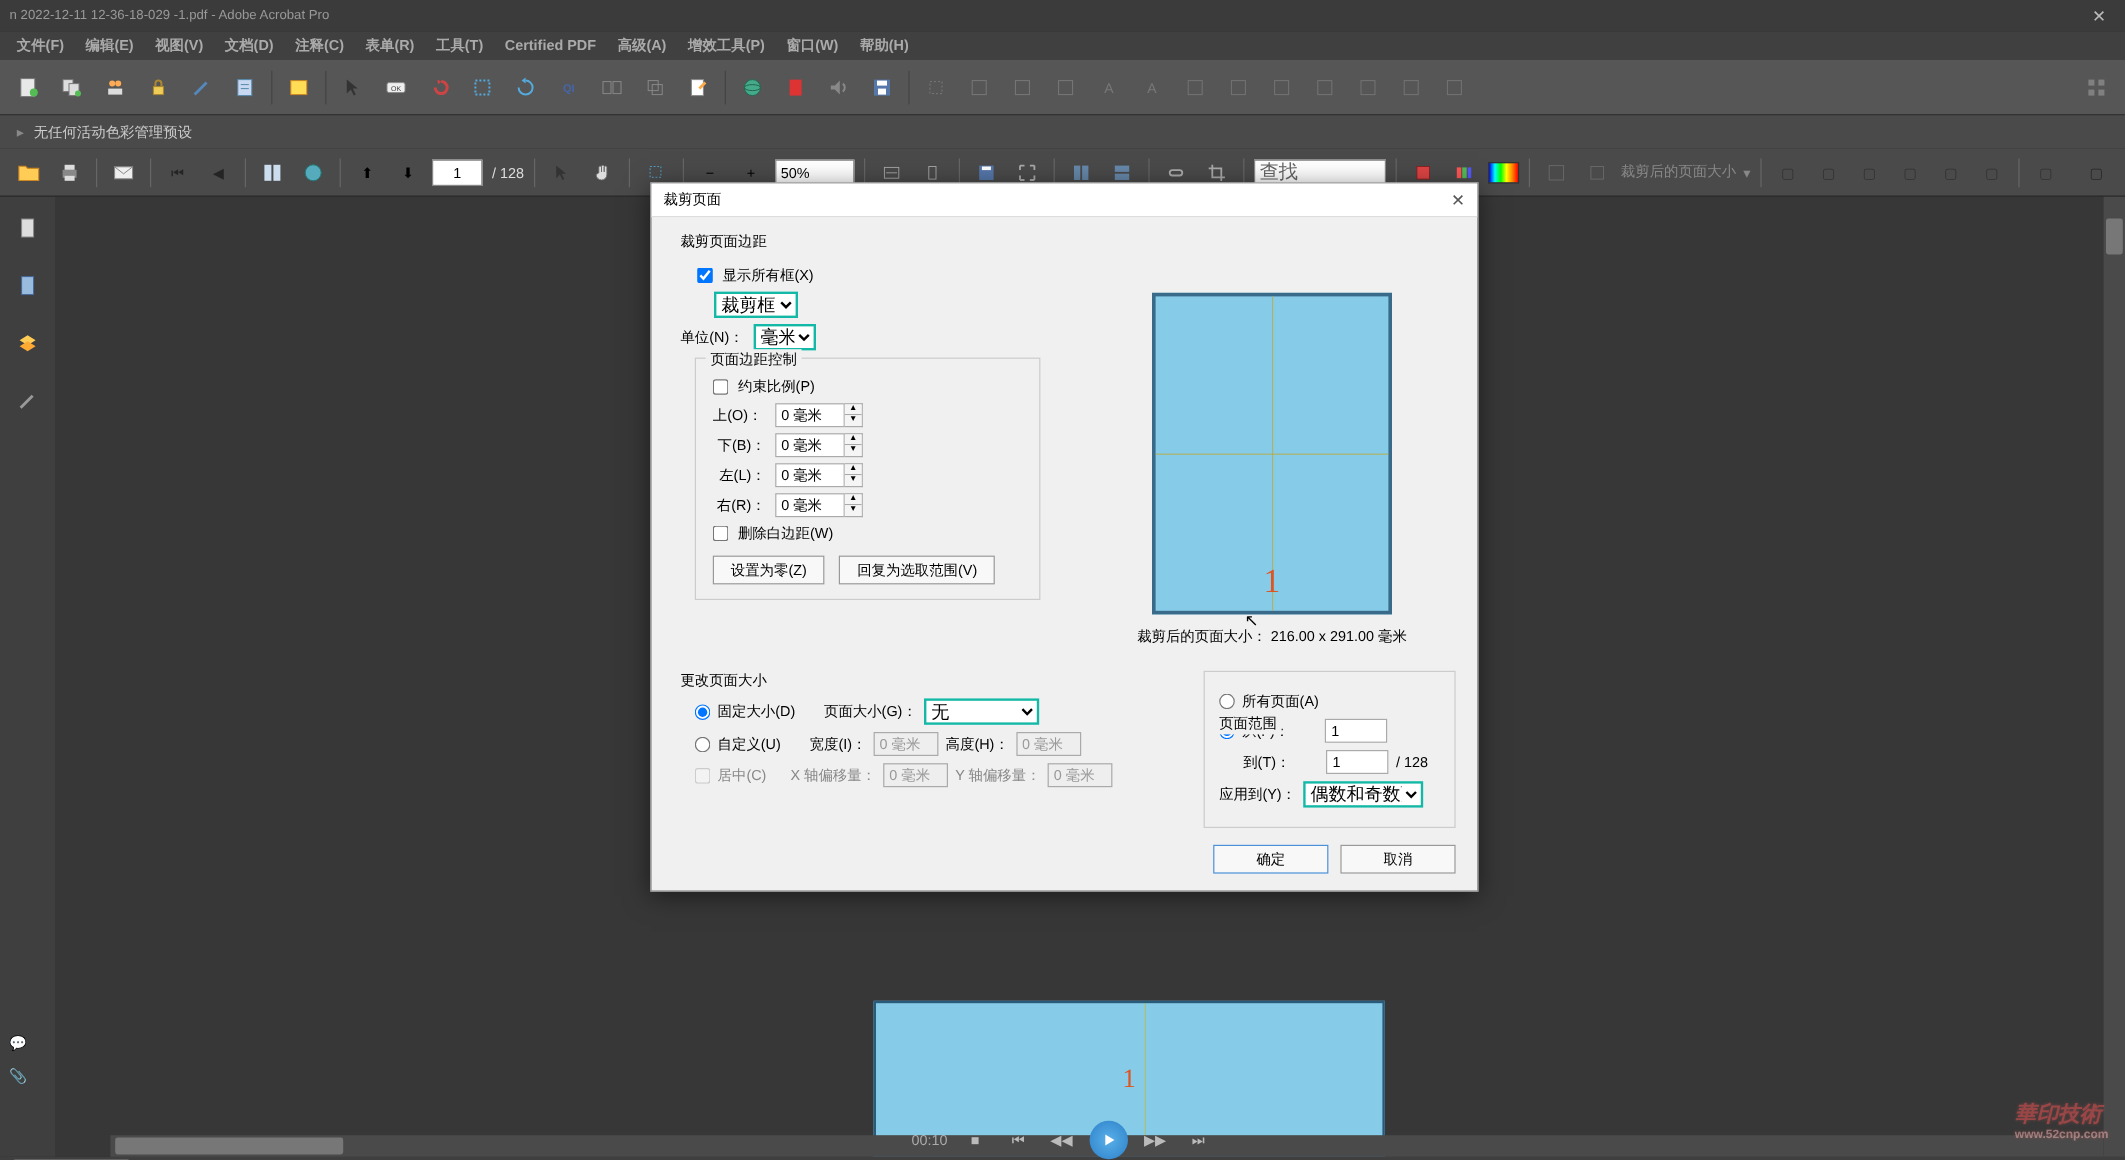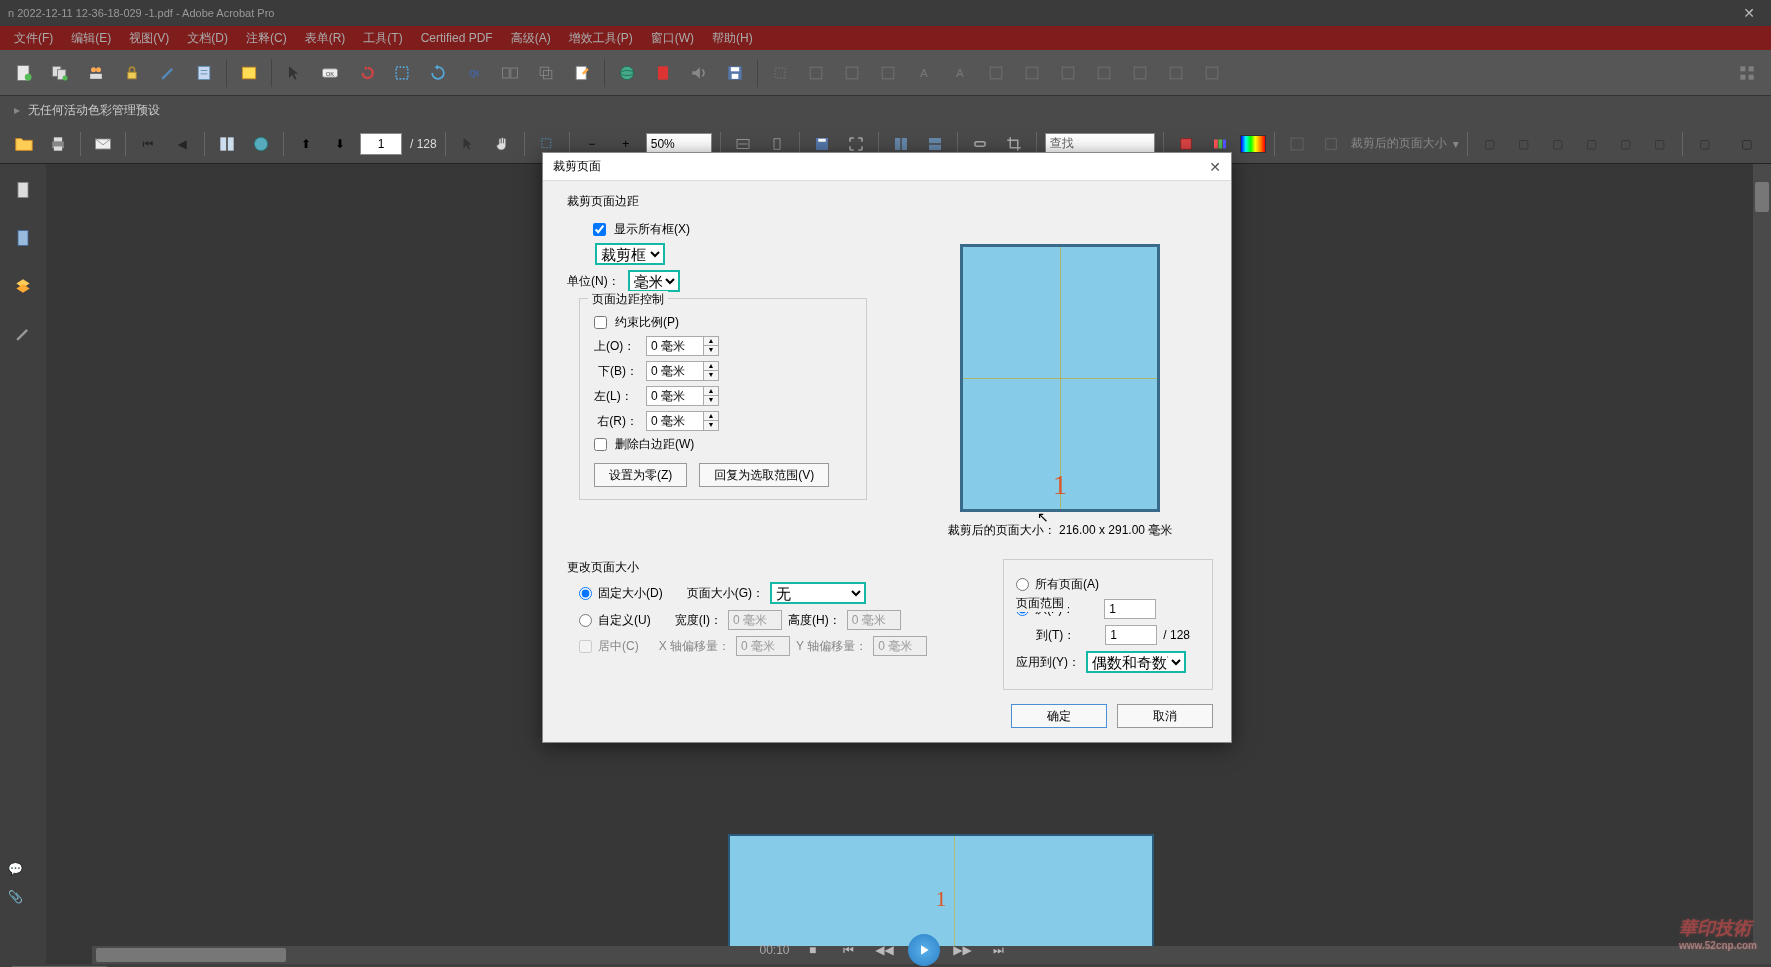--- a/index.html
+++ b/index.html
@@ -2,37 +2,37 @@
 <html><head>
 <meta charset="utf-8">
 <style>
 * { margin: 0; padding: 0; box-sizing: border-box; font-family: "Microsoft YaHei", "Segoe UI", Tahoma, sans-serif; }
 body { background: #1a1a1a; width: 1771px; height: 967px; overflow: hidden; position: relative; font-size: 12px; }
 
 .titlebar { background: #3b3b3b; height: 26px; color: #888; display: flex; align-items: center; padding: 0 8px; font-size: 11px; }
 .titlebar .app-title { color: #999; }
 .titlebar .close-x { margin-left: auto; margin-right: 8px; font-size: 14px; color: #bbb; }
 
-.menubar { background: #7f1d1d; height: 24px; display: flex; align-items: center; padding: 0 6px; gap: 2px; }
+.menubar { background: #404040; height: 24px; display: flex; align-items: center; padding: 0 6px; gap: 2px; font-weight: bold; }
 .menubar .menu-item { color: #aaa; font-size: 12px; padding: 2px 8px; cursor: default; }
 
 .toolbar1 { background: #565656; height: 46px; display: flex; align-items: center; padding: 0 8px; gap: 4px; border-bottom: 1px solid #333; }
 .toolbar1 .tb-btn { width: 32px; height: 32px; display: flex; align-items: center; justify-content: center; border-radius: 2px; }
 .toolbar1 .tb-btn svg { width: 20px; height: 20px; }
 .toolbar1 .sep { width: 1px; height: 28px; background: #444; margin: 0 2px; }
 
 .colorbar { background: #4a4a4a; height: 28px; display: flex; align-items: center; padding: 0 14px; color: #ccc; font-size: 12px; }
 .colorbar .dd-icon { margin-right: 8px; color: #888; }
 
 .toolbar2 { background: #4a4a4a; height: 40px; display: flex; align-items: center; padding: 0 10px; gap: 6px; border-bottom: 1px solid #222; }
 .toolbar2 .tb2-btn { width: 28px; height: 28px; display: flex; align-items: center; justify-content: center; }
 .toolbar2 .page-input { width: 42px; height: 22px; background: #fff; border: 1px solid #888; text-align: center; font-size: 12px; }
 .toolbar2 .page-total { color: #ddd; font-size: 12px; margin-left: 2px; }
 .toolbar2 .zoom-sel { width: 66px; height: 22px; background: #fff; border: 1px solid #888; font-size: 12px; padding: 0 4px; }
-.toolbar2 .search-box { width: 110px; height: 22px; background: #fff; border: 1px solid #888; font-size: 12px; padding: 0 4px; color: #666; }
+.toolbar2 .search-box { width: 110px; height: 22px; background: #fff; border: 1px solid #888; font-size: 16px; padding: 0 4px; color: #666; }
 .toolbar2 .rainbow { width: 26px; height: 18px; background: linear-gradient(90deg,#00f,#0ff,#0f0,#ff0,#f80,#f00); border:1px solid #333; }
 .toolbar2 .label-grey { color: #888; font-size: 12px; }
 .toolbar2 .sep2 { width: 1px; height: 24px; background: #666; margin: 0 2px; }
 
 .main-area { position: relative; background: #373737; height: 800px; display: flex; }
 .left-panel { width: 46px; background: #3f3f3f; display: flex; flex-direction: column; align-items: center; padding-top: 12px; gap: 20px; }
 .left-panel .panel-btn { width: 28px; height: 28px; display: flex; align-items: center; justify-content: center; color: #aaa; }
 .bottom-left-icons { position: absolute; left: 8px; bottom: 60px; display: flex; flex-direction: column; gap: 14px; }
 
 .doc-view { flex: 1; position: relative; background: #373737; }
@@ -535,21 +535,21 @@
 
 <div class="dialog">
   <div class="dlg-title">
     <span>裁剪页面</span>
     <span class="dlg-close">✕</span>
   </div>
   <div class="dlg-body">
     <div class="group-label">裁剪页面边距</div>
     <div class="margins-group">
       <div class="left-col">
-        <div class="row" style="margin-left:26px">
+        <div class="row" style="margin-left:14px">
           <input type="checkbox" checked="" style="">
           <label>显示所有框(X)</label>
         </div>
         <div class="row" style="margin-left:28px">
           <select class="sel-crop"><option>裁剪框</option></select>
         </div>
         <div class="row" style="">
           <label>单位(N)：</label>
           <select class="sel-unit"><option>毫米</option></select>
         </div>
@@ -574,21 +574,21 @@
             <label style="width:44px;text-align:right">下(B)：</label>
             <div class="spin">
                 <input type="text" value="0 毫米" style="">
                 <div class="spinbtns">
                   <div>▲</div>
                   <div>▼</div>
                 </div>
               </div>
           </div>
           <div class="row">
-            <label style="width:44px;">左(L)：</label>
+            <label style="width:44px;text-align:right">左(L)：</label>
             <div class="spin">
                 <input type="text" value="0 毫米" style="">
                 <div class="spinbtns">
                   <div>▲</div>
                   <div>▼</div>
                 </div>
               </div>
           </div>
           <div class="row">
             <label style="width:44px;text-align:right">右(R)：</label>

